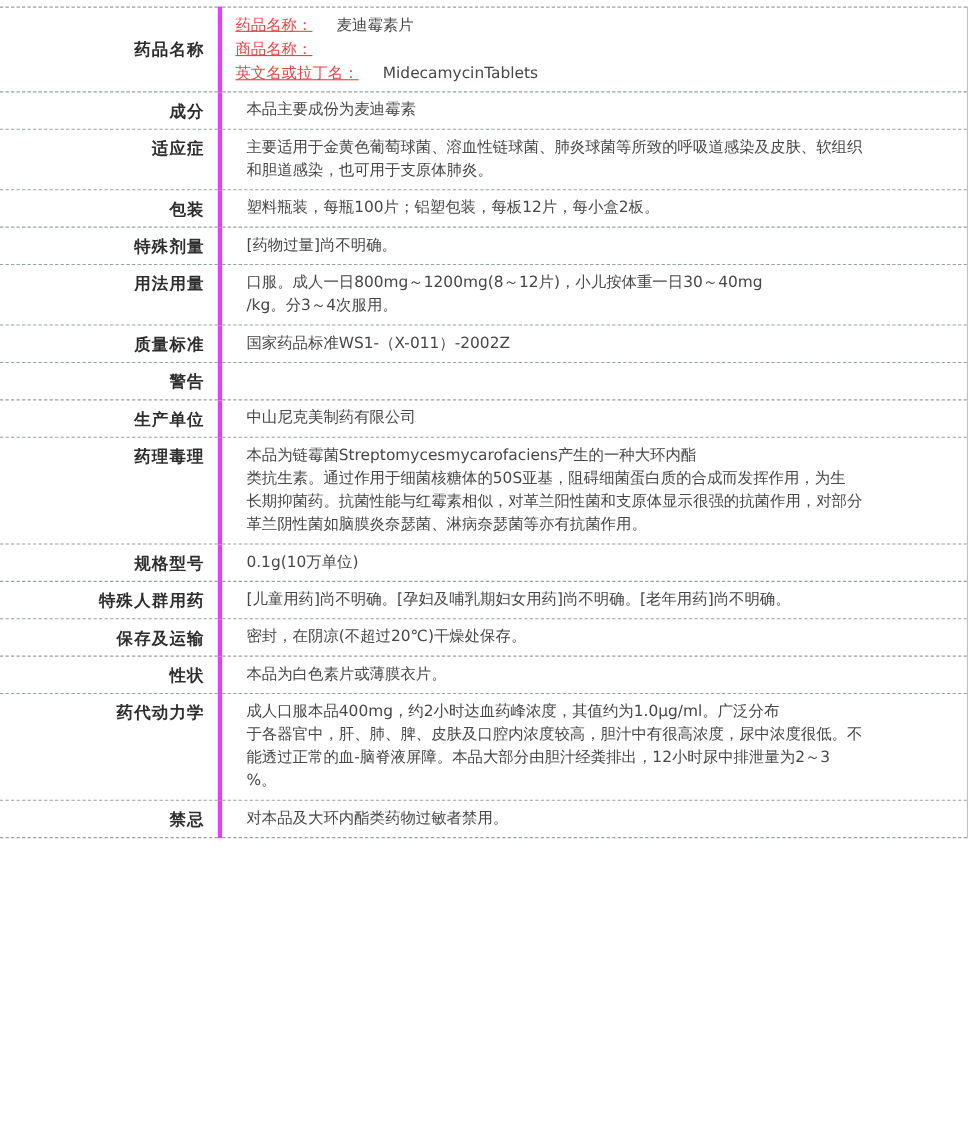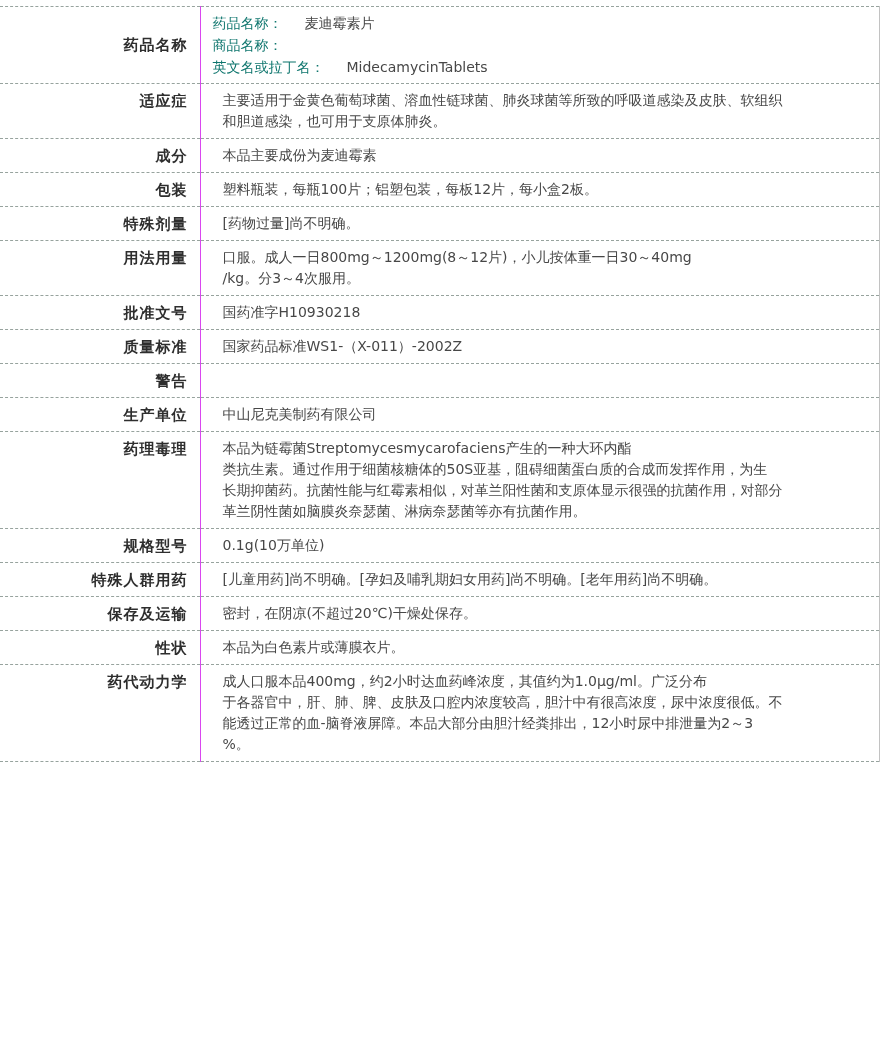--- a/index.html
+++ b/index.html
@@ -26,21 +26,21 @@
   }
   table.drug-table th.label-cell {
     box-sizing: border-box;
     width: 200px;
     text-align: right;
     vertical-align: top;
     padding: 8px 12px 6px 0;
     font-size: 15px;
     font-weight: bold;
     color: #2e2e2e;
-    border-right: 1px solid #d946ef;
+    border-right: 4px solid #d946ef;
     border-bottom: 1px dashed #97a39e;
     letter-spacing: 1px;
   }
   table.drug-table td.content-cell {
     box-sizing: border-box;
     vertical-align: top;
     padding: 6px 14px 6px 22px;
     font-size: 14px;
     line-height: 21px;
     color: #474747;
@@ -61,21 +61,22 @@
   tr.name-row td.content-cell {
     white-space: normal;
     padding-left: 12px;
     padding-top: 5px;
     padding-bottom: 5px;
   }
   .field {
     line-height: 22px;
   }
   .field-label {
-    color: #0f766e;
+    color: #ef4444;
+    text-decoration: underline;
   }
   .field-value {
     color: #474747;
     margin-left: 22px;
   }
 </style>
 </head>
 <body>
 
 <div class="page">
@@ -84,28 +85,28 @@
       <tr class="name-row">
         <th class="label-cell">药品名称</th>
         <td class="content-cell name-cell">
           <div class="field"><span class="field-label">药品名称：</span><span class="field-value">麦迪霉素片</span></div>
           <div class="field"><span class="field-label">商品名称：</span><span class="field-value"></span></div>
           <div class="field"><span class="field-label">英文名或拉丁名：</span><span class="field-value">MidecamycinTablets</span></div>
         </td>
       </tr>
 
   <tr>
+    <th class="label-cell">成分</th>
+    <td class="content-cell">本品主要成份为麦迪霉素</td>
+  </tr>
+
+  <tr>
     <th class="label-cell">适应症</th>
     <td class="content-cell">主要适用于金黄色葡萄球菌、溶血性链球菌、肺炎球菌等所致的呼吸道感染及皮肤、软组织
 和胆道感染，也可用于支原体肺炎。</td>
-  </tr>
-
-  <tr>
-    <th class="label-cell">成分</th>
-    <td class="content-cell">本品主要成份为麦迪霉素</td>
   </tr>
 
 
   <tr>
     <th class="label-cell">包装</th>
     <td class="content-cell">塑料瓶装，每瓶100片；铝塑包装，每板12片，每小盒2板。</td>
   </tr>
 
   <tr>
     <th class="label-cell">特殊剂量</th>
@@ -113,24 +114,20 @@
   </tr>
 
 
   <tr>
     <th class="label-cell">用法用量</th>
     <td class="content-cell">口服。成人一日800mg～1200mg(8～12片)，小儿按体重一日30～40mg
 /kg。分3～4次服用。</td>
   </tr>
 
 
-  <tr>
-    <th class="label-cell">批准文号</th>
-    <td class="content-cell">国药准字H10930218</td>
-  </tr>
 
   <tr>
     <th class="label-cell">质量标准</th>
     <td class="content-cell">国家药品标准WS1-（X-011）-2002Z</td>
   </tr>
 
   <tr>
     <th class="label-cell">警告</th>
     <td class="content-cell"></td>
   </tr>
@@ -169,15 +166,19 @@
   </tr>
 
   <tr>
     <th class="label-cell">药代动力学</th>
     <td class="content-cell">成人口服本品400mg，约2小时达血药峰浓度，其值约为1.0μg/ml。广泛分布
 于各器官中，肝、肺、脾、皮肤及口腔内浓度较高，胆汁中有很高浓度，尿中浓度很低。不
 能透过正常的血-脑脊液屏障。本品大部分由胆汁经粪排出，12小时尿中排泄量为2～3
 %。</td>
   </tr>
 
+  <tr>
+    <th class="label-cell">禁忌</th>
+    <td class="content-cell">对本品及大环内酯类药物过敏者禁用。</td>
+  </tr>
 </tbody>
   </table>
 </div>
 
 </body></html>

